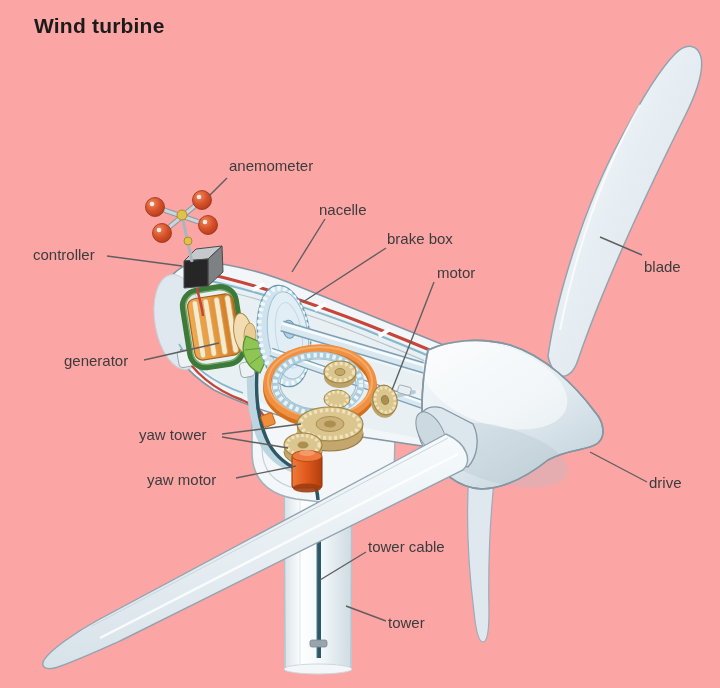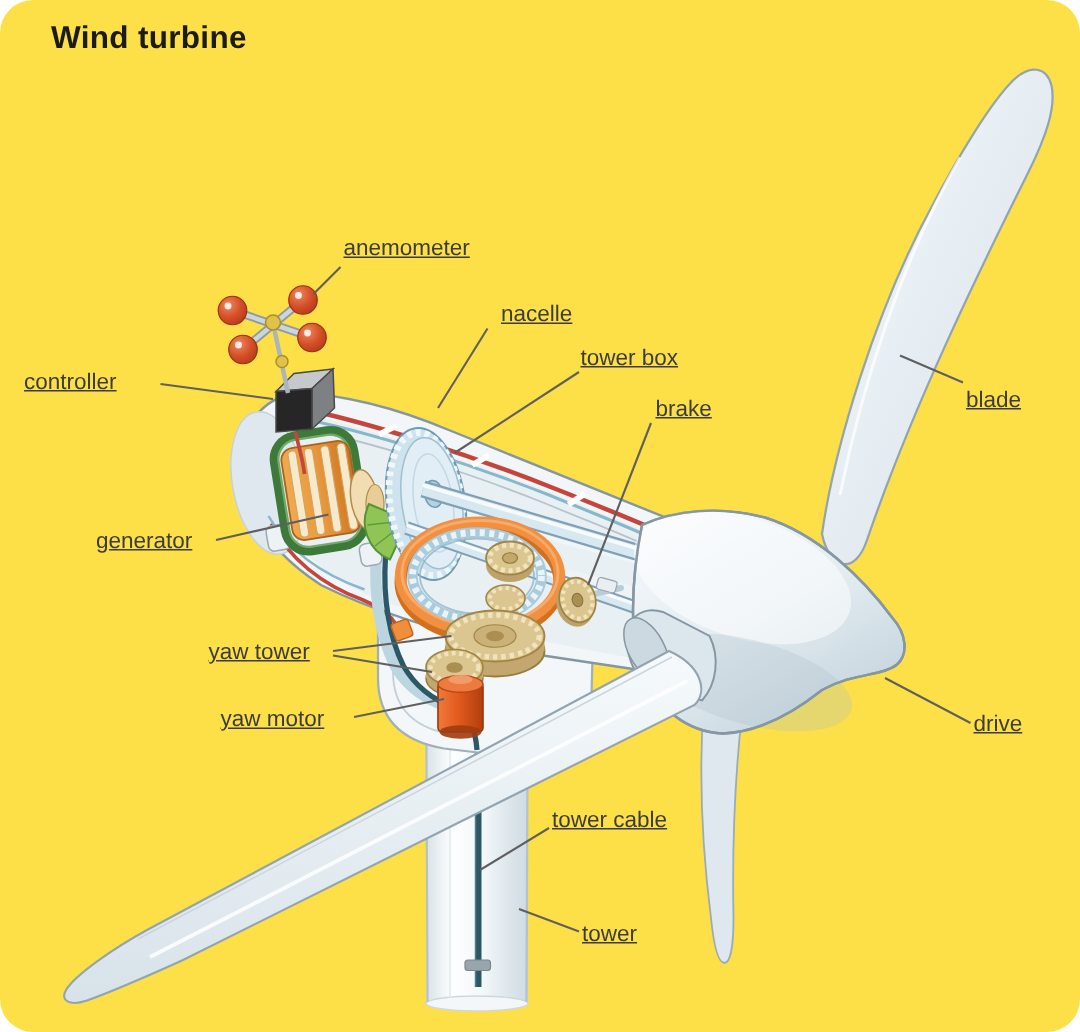--- a/index.html
+++ b/index.html
@@ -1,20 +1,20 @@
 <!DOCTYPE html>
 <html><head>
 <meta charset="utf-8">
 <style>
   html,body{margin:0;padding:0;background:#ffffff;}
-  .stage{position:relative;width:720px;height:688px;background:#fde047;overflow:hidden;
-         font-family:"Liberation Sans","DejaVu Sans",sans-serif;border-radius:22px;}
+  .stage{position:relative;width:720px;height:688px;background:#fca5a5;overflow:hidden;
+         font-family:"Liberation Sans","DejaVu Sans",sans-serif;}
   .stage svg{position:absolute;left:0;top:0;}
   .title{position:absolute;left:34px;top:14px;font-size:21px;font-weight:700;color:#1b1b1b;letter-spacing:.2px;}
-  .lbl{position:absolute;font-size:15px;line-height:17px;color:#3c3c3c;white-space:nowrap;text-decoration:underline;}
+  .lbl{position:absolute;font-size:15px;line-height:17px;color:#3c3c3c;white-space:nowrap;}
 </style>
 </head>
 <body>
 
 <div class="stage">
 
 <svg width="720" height="688" viewBox="0 0 720 688">
   <defs>
     <linearGradient id="gBlade" x1="0" y1="0" x2="1" y2="1">
       <stop offset="0" stop-color="#f8fbfd"></stop>
@@ -252,24 +252,24 @@
     <line x1="642" y1="255" x2="600" y2="237"></line>
     <line x1="647" y1="482" x2="590" y2="452"></line>
     <line x1="366" y1="552" x2="320" y2="580"></line>
     <line x1="386" y1="621" x2="346" y2="606"></line>
   </g>
 </svg>
 
 <div class="title">Wind turbine</div>
 
 <div class="lbl" style="left:229px;top:157px">anemometer</div>
-<div class="lbl" style="left:334px;top:201px">nacelle</div>
-<div class="lbl" style="left:387px;top:230px">tower box</div>
-<div class="lbl" style="left:437px;top:264px">brake</div>
-<div class="lbl" style="left:16px;top:246px">controller</div>
+<div class="lbl" style="left:319px;top:201px">nacelle</div>
+<div class="lbl" style="left:387px;top:230px">brake box</div>
+<div class="lbl" style="left:437px;top:264px">motor</div>
+<div class="lbl" style="left:33px;top:246px">controller</div>
 <div class="lbl" style="left:64px;top:352px">generator</div>
 <div class="lbl" style="left:139px;top:426px">yaw tower</div>
 <div class="lbl" style="left:147px;top:471px">yaw motor</div>
 <div class="lbl" style="left:644px;top:258px">blade</div>
 <div class="lbl" style="left:649px;top:474px">drive</div>
 <div class="lbl" style="left:368px;top:538px">tower cable</div>
 <div class="lbl" style="left:388px;top:614px">tower</div>
 
 </div>
 

